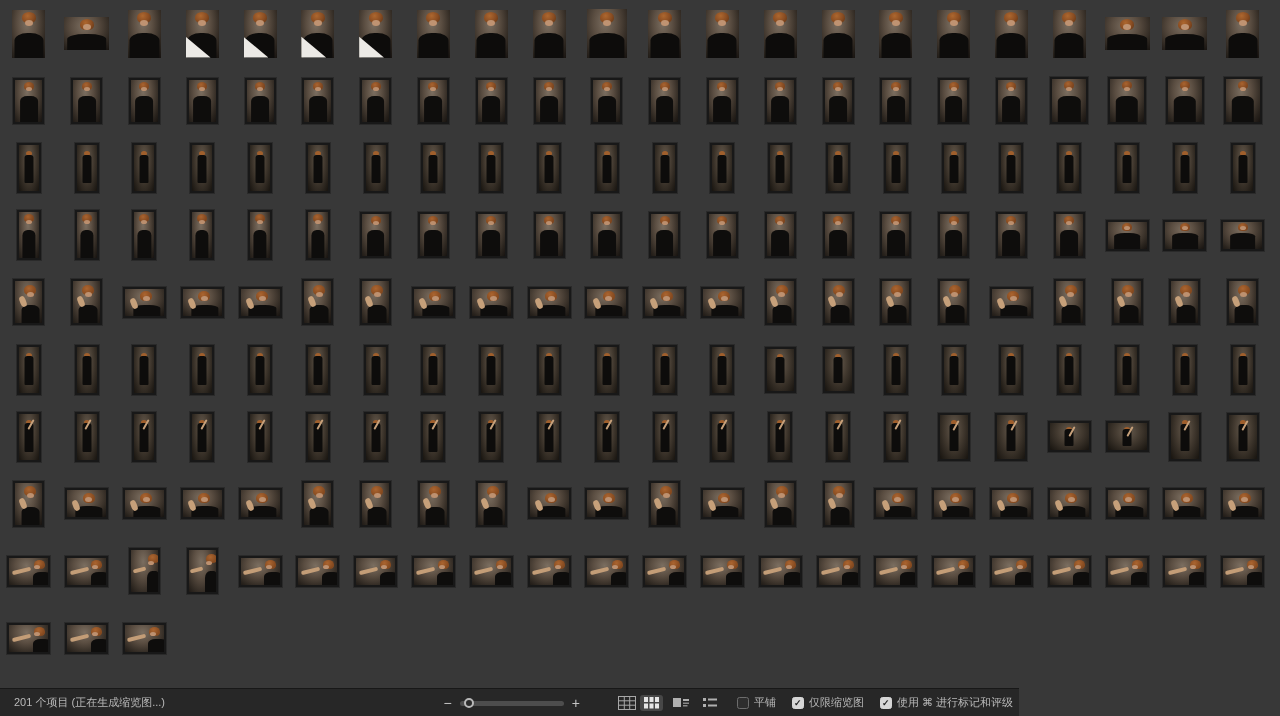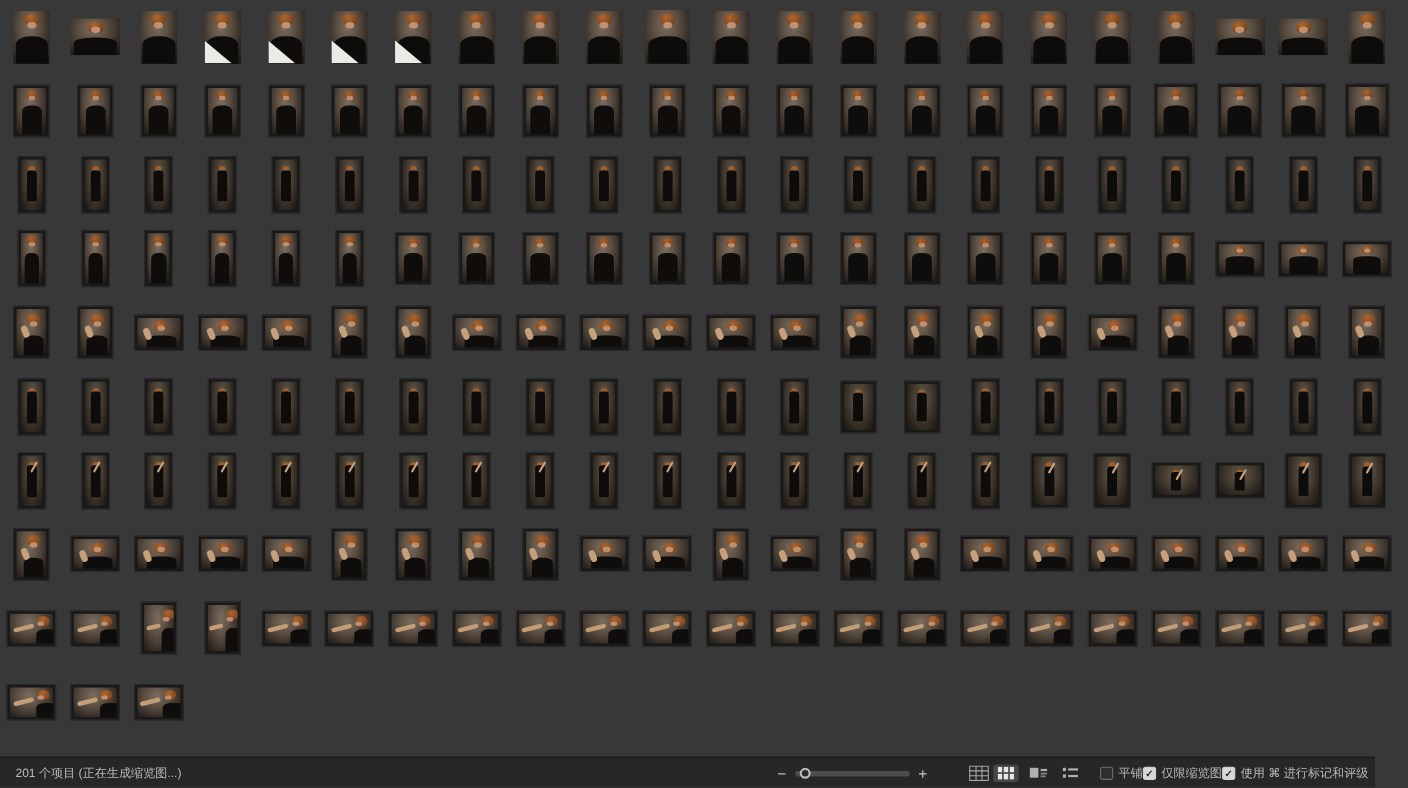--- a/index.html
+++ b/index.html
@@ -84,41 +84,41 @@
   .shot-arm .arm { top:42%; left:6%; width:48%; height:3.5px; background:#c39d77;
         border-radius:2px; transform:rotate(-14deg); }
 
   
   .tri { display:none; left:0; bottom:0; width:75%; height:48%;
         background:#eceae6; clip-path:polygon(0 100%, 0 10%, 100% 100%); }
   .has-tri .tri { display:block; }
 
   
   .statusbar {
-    height:28px; width:1250px;
+    height:28px; width:1019px;
     background:#272727; border-top:1px solid #181818;
     display:flex; align-items:center;
     font-size:11px; color:#b9b9b9;
     padding:0 6px 0 14px;
     flex-shrink:0;
   }
   .sb-left { white-space:nowrap; }
   .sb-spacer { flex:1; }
   .zoom-ctl { display:flex; align-items:center; }
   .zoom-btn { font-size:14px; color:#c4c4c4; padding:0 4px; line-height:1; cursor:default; }
   .slider { position:relative; width:104px; height:14px; margin:0 4px; }
   .slider .track { position:absolute; top:5px; left:0; width:100%; height:5px;
         background:#4d4d4d; border-radius:3px; }
   .slider .knob { position:absolute; top:2px; left:2px; width:10px; height:10px;
         border-radius:50%; background:#2b2b2b; border:2px solid #b9b9b9; }
   .icon-gap { width:30px; }
   .vicons { display:flex; align-items:center; gap:6px; }
   .vbtn { padding:2px 4px; border-radius:3px; display:flex; align-items:center; }
   .vbtn.active { background:#474747; }
-  .cb-group { display:flex; align-items:center; margin-left:16px; }
+  .cb-group { display:flex; align-items:center; margin-left:16px; gap:16px; }
   .cb-item { display:flex; align-items:center; gap:5px; white-space:nowrap; }
   .cb { width:12px; height:12px; border-radius:2.5px; background:#2e2e2e;
         border:1px solid #6d6d6d; display:flex; align-items:center; justify-content:center;
         font-size:9px; font-weight:bold; color:#1d1d1d; }
   .cb.checked { background:#d6d6d6; border-color:#d6d6d6; }
 </style>
 </head>
 <body>
 
 <div class="canvas">

